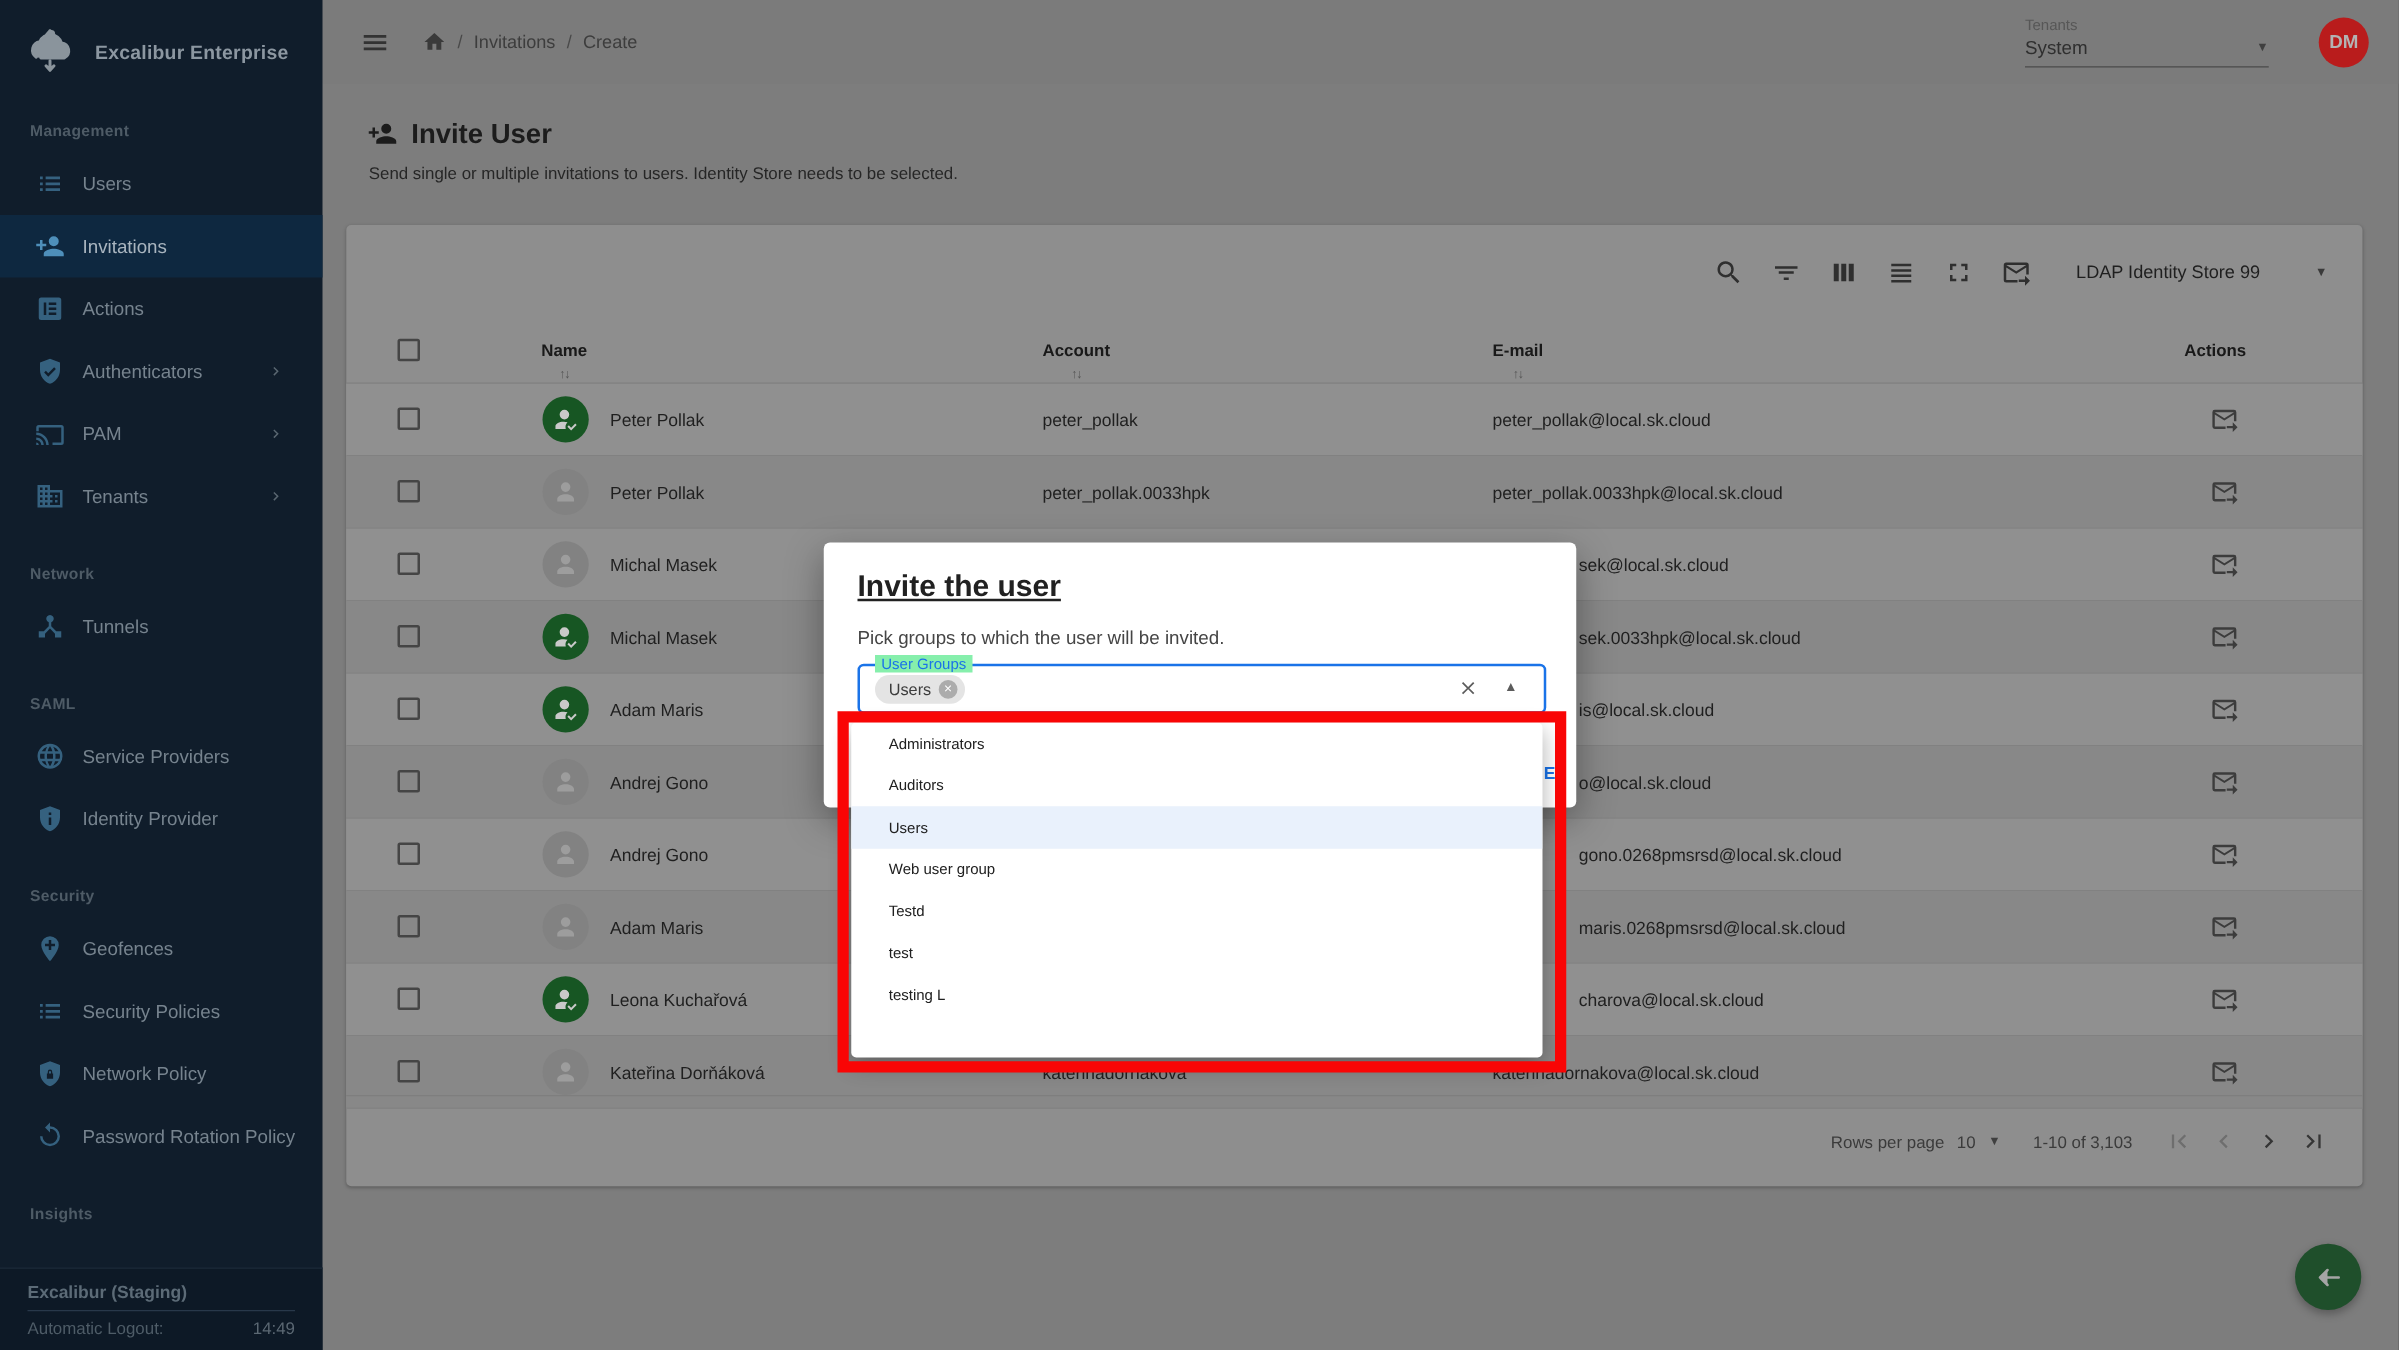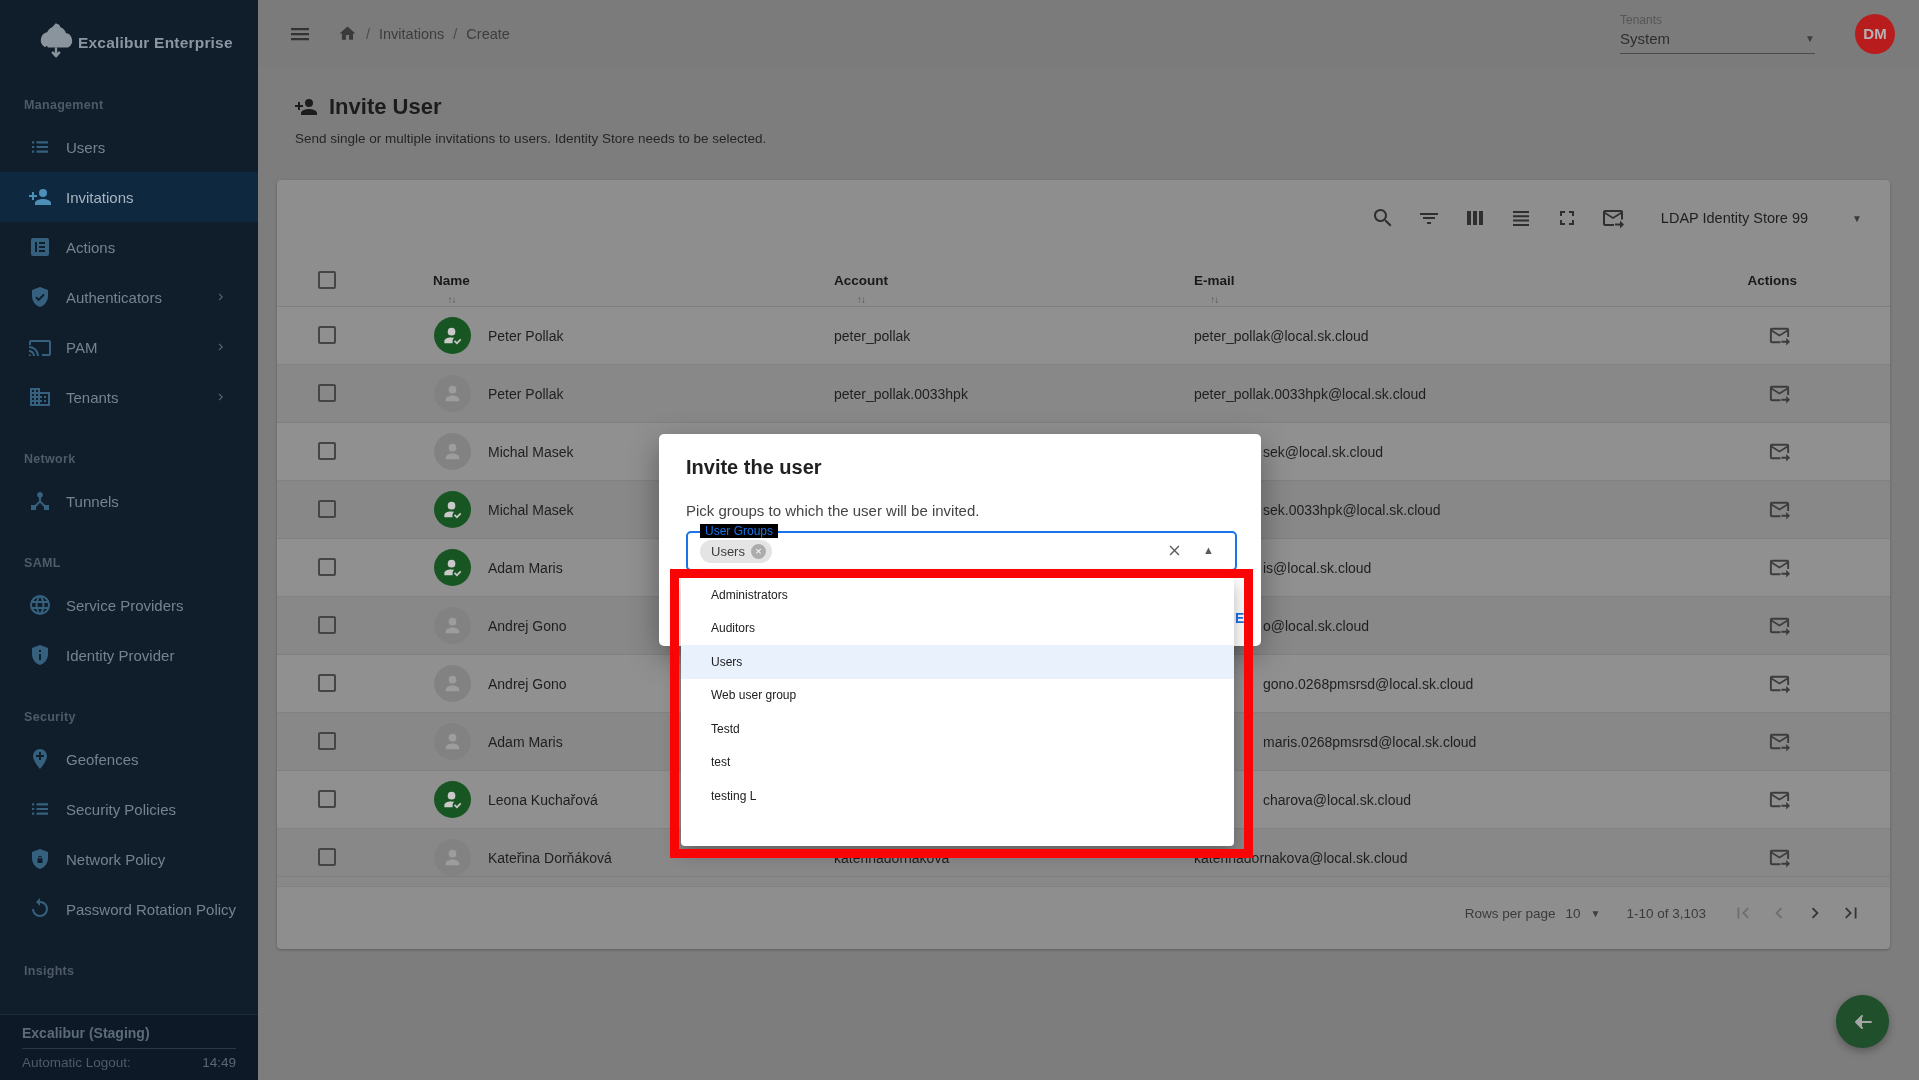--- a/index.html
+++ b/index.html
@@ -3,21 +3,21 @@
 <meta charset="utf-8">
 <style>
   html,body{margin:0;padding:0;background:#555;}
   #app{position:relative;width:1919px;height:1080px;overflow:hidden;
        background:#7d7d7d;font-family:"Liberation Sans","DejaVu Sans",sans-serif;
        -webkit-font-smoothing:antialiased;}
   .ic{display:inline-block;vertical-align:middle;fill:currentColor;}
 
   
   #sidebar{position:absolute;left:0;top:0;bottom:0;width:258px;background:#101d2b;z-index:10;}
-  .logo-row{display:flex;align-items:center;gap:0;padding:16px 0 6px 18px;height:54px;margin-left:16px;}
+  .logo-row{display:flex;align-items:center;gap:14px;padding:16px 0 6px 18px;height:54px;}
   .logo-mark{width:44px;height:44px;color:#8a949c;}
   .logo-title{color:#8c97a1;font-size:15.5px;font-weight:bold;letter-spacing:.2px;}
   .side-section-label{margin:30px 0 10px 24px;color:#4e5b66;font-size:12.5px;font-weight:bold;letter-spacing:.3px;}
   .side-section-label.first{margin-top:22px;}
   .side-item{position:relative;display:flex;align-items:center;height:50px;padding-left:28px;cursor:pointer;}
   .side-item .ic{width:24px;height:24px;color:#35617f;margin-right:14px;flex:0 0 auto;}
   .side-item .lbl{color:#76838e;font-size:15px;}
   .side-item.active{background:#0e2840;}
   .side-item.active .ic{color:#4e8fba;}
   .side-item.active .lbl{color:#a9b5bf;}
@@ -80,24 +80,24 @@
 
   .pager{position:absolute;left:0;right:0;bottom:0;height:72px;border-top:1px solid #7e7e7e;display:flex;align-items:center;justify-content:flex-end;padding-right:28px;gap:26px;font-size:13.5px;color:#3b3b3b;}
   .rpp{display:flex;align-items:center;gap:10px;cursor:pointer;}
   .pg-btns{display:flex;align-items:center;gap:14px;}
   .pg-ic{width:22px;height:22px;cursor:pointer;}
   .pg-ic.dis{color:#6e6e6e;}
   .pg-ic.en{color:#353535;}
 
   
   #modal{position:absolute;left:659px;top:434px;width:602px;height:212px;background:#ffffff;border-radius:5px;box-shadow:0 10px 30px rgba(0,0,0,.35);z-index:60;}
-  .m-title{position:absolute;left:27px;top:22px;font-size:20px;font-weight:bold;color:#212121;}
+  .m-title{position:absolute;left:27px;top:22px;font-size:24px;font-weight:bold;color:#212121;text-decoration:underline;}
   .m-sub{position:absolute;left:27px;top:68px;font-size:15px;color:#454545;}
   .m-field{position:absolute;left:27px;top:97px;width:551px;height:40px;border:2px solid #1a73e8;border-radius:5px;box-sizing:border-box;}
-  .m-field-label{position:absolute;left:12px;top:-9px;background:#000000;padding:0 5px;font-size:12px;color:#1a73e8;}
+  .m-field-label{position:absolute;left:12px;top:-9px;background:#86efac;padding:0 5px;font-size:12px;color:#1a73e8;}
   .chip{position:absolute;left:12px;top:7px;height:23px;background:#e4e4e4;border-radius:12px;display:flex;align-items:center;gap:6px;padding:0 6px 0 11px;font-size:13px;color:#3d3d3d;}
   .chip-x{width:15px;height:15px;border-radius:50%;background:#acacac;color:#fff;font-size:11px;line-height:15px;text-align:center;cursor:pointer;}
   .fld-clear{position:absolute;right:52px;top:9px;width:17px;height:17px;color:#5c5c5c;cursor:pointer;}
   .fld-caret{position:absolute;right:21px;top:11px;font-size:11px;color:#5c5c5c;cursor:pointer;}
   .m-action-e{position:absolute;left:576px;top:176px;font-size:14px;font-weight:bold;color:#1a73e8;cursor:pointer;}
   #dropdown{position:absolute;left:681px;top:578px;width:553px;height:268px;background:#ffffff;border-radius:4px;box-shadow:0 6px 18px rgba(0,0,0,.3);z-index:70;overflow:hidden;}
   .opt{height:33.5px;display:flex;align-items:center;padding-left:30px;font-size:12px;color:#202020;cursor:pointer;box-sizing:border-box;}
   .opt.selected{background:#e9f1fc;}
   #red-rect{position:absolute;left:670px;top:569px;width:583px;height:289px;border:9px solid #f90505;box-sizing:border-box;z-index:80;pointer-events:none;}
 

